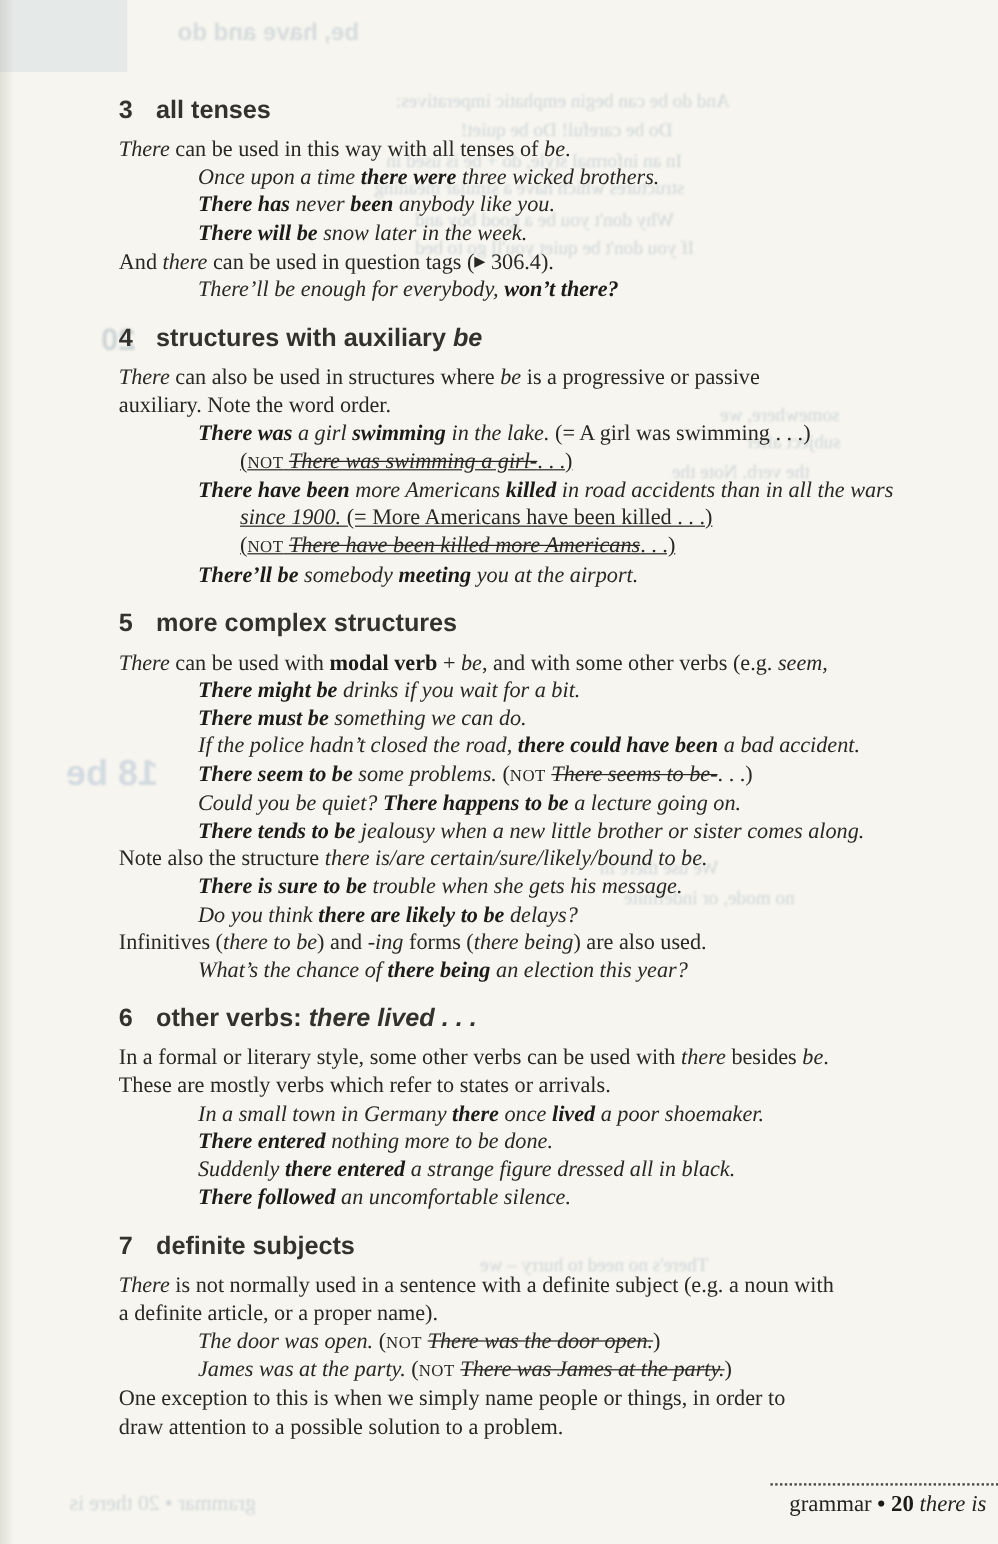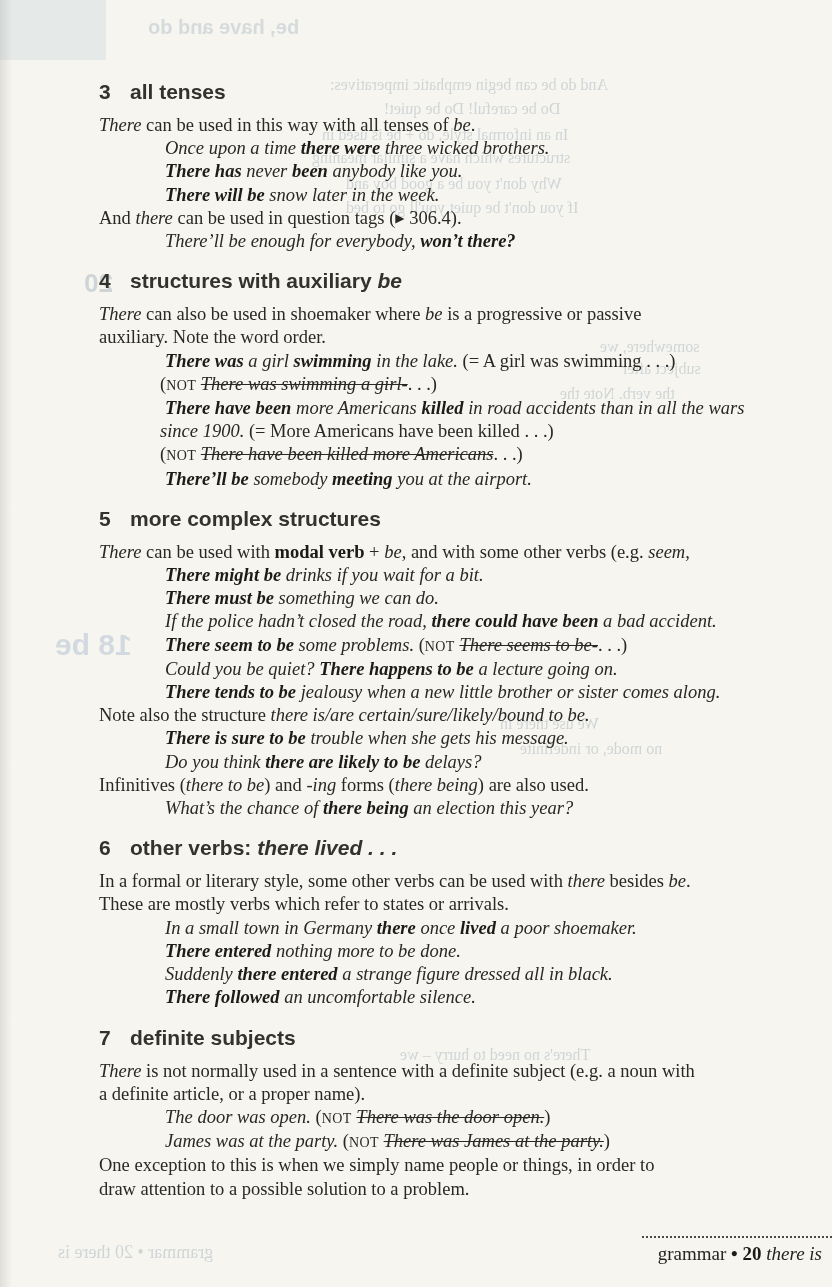--- a/index.html
+++ b/index.html
@@ -42,21 +42,21 @@
   .heading{
     display:flex;align-items:baseline;
     font-family:"Liberation Sans", sans-serif;font-weight:bold;
     font-size:21px;line-height:26px;color:#34322c;
     margin:15px 0 9px 0;
   }
   .heading .num{width:31px;flex:0 0 31px;}
   .line{font-size:18.5px;line-height:23.2px;white-space:nowrap;}
   .ind0{}
   .ind1{margin-left:66px;}
-  .ind2{margin-left:61px;}
+  .ind2{margin-left:101px;text-decoration:underline;}
   .i{font-style:italic;}
   .b{font-weight:bold;color:#1c1b18;}
   .st{text-decoration:line-through;}
   .sc{font-size:14px;letter-spacing:.4px;}
   .tri{font-size:12px;vertical-align:2px;}
 
   
   .footer-rule{position:absolute;left:642px;top:1236px;width:190px;
     border-top:2px dotted #4a4a46;}
   .footer-text{position:absolute;right:10px;top:1243px;font-size:19px;color:#26241f;white-space:nowrap;}
@@ -98,21 +98,21 @@
         <div class="line ind1"><span class="i b">There has</span><span class="i"> never </span><span class="i b">been</span><span class="i"> anybody like you.</span></div>
         <div class="line ind1"><span class="i b">There will be</span><span class="i"> snow later in the week.</span></div>
         <div class="line ind0"><span>And </span><span class="i">there</span><span> can be used in question tags (</span><span class="tri">▶</span><span> 306.4).</span></div>
         <div class="line ind1"><span class="i">There’ll be enough for everybody, </span><span class="i b">won’t there?</span></div>
       </div>
       <div class="section">
         <div class="heading">
           <span class="num">4</span>
           <span><span>structures with auxiliary </span><span class="i">be</span></span>
         </div>
-        <div class="line ind0"><span class="i">There</span><span> can also be used in shoemaker where </span><span class="i">be</span><span> is a progressive or passive</span></div>
+        <div class="line ind0"><span class="i">There</span><span> can also be used in structures where </span><span class="i">be</span><span> is a progressive or passive</span></div>
         <div class="line ind0"><span>auxiliary. Note the word order.</span></div>
         <div class="line ind1"><span class="i b">There was</span><span class="i"> a girl </span><span class="i b">swimming</span><span class="i"> in the lake. </span><span>(= A girl was swimming . . .)</span></div>
         <div class="line ind2"><span>(</span><span class="sc">NOT</span><span> </span><span class="i st">There was swimming a girl-</span><span>. . .)</span></div>
         <div class="line ind1"><span class="i b">There have been</span><span class="i"> more Americans </span><span class="i b">killed</span><span class="i"> in road accidents than in all the wars</span></div>
         <div class="line ind2"><span class="i">since 1900. </span><span>(= More Americans have been killed . . .)</span></div>
         <div class="line ind2"><span>(</span><span class="sc">NOT</span><span> </span><span class="i st">There have been killed more Americans</span><span>. . .)</span></div>
         <div class="line ind1"><span class="i b">There’ll be</span><span class="i"> somebody </span><span class="i b">meeting</span><span class="i"> you at the airport.</span></div>
       </div>
       <div class="section">
         <div class="heading">

